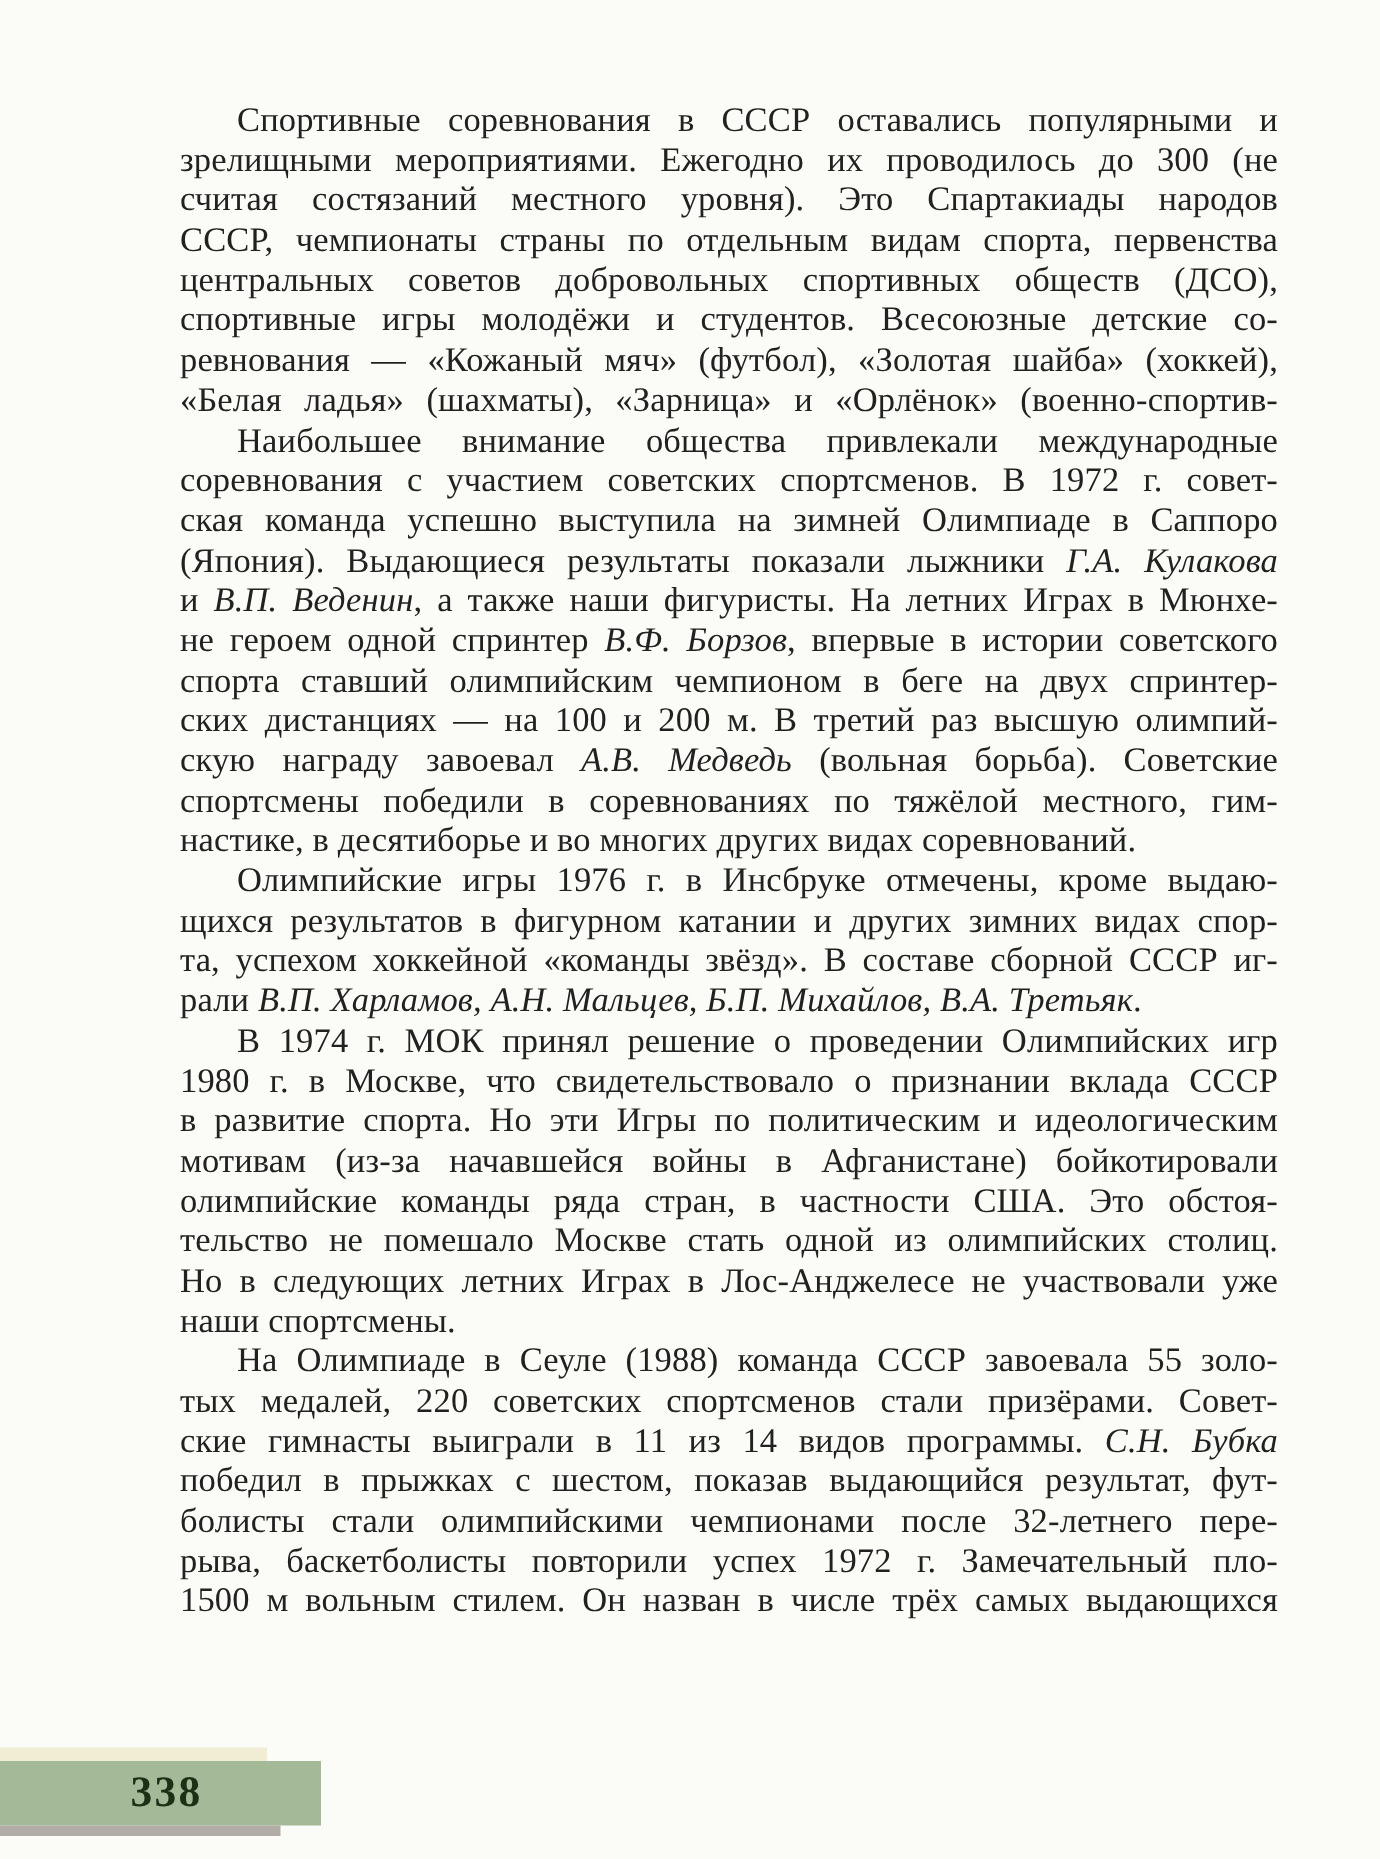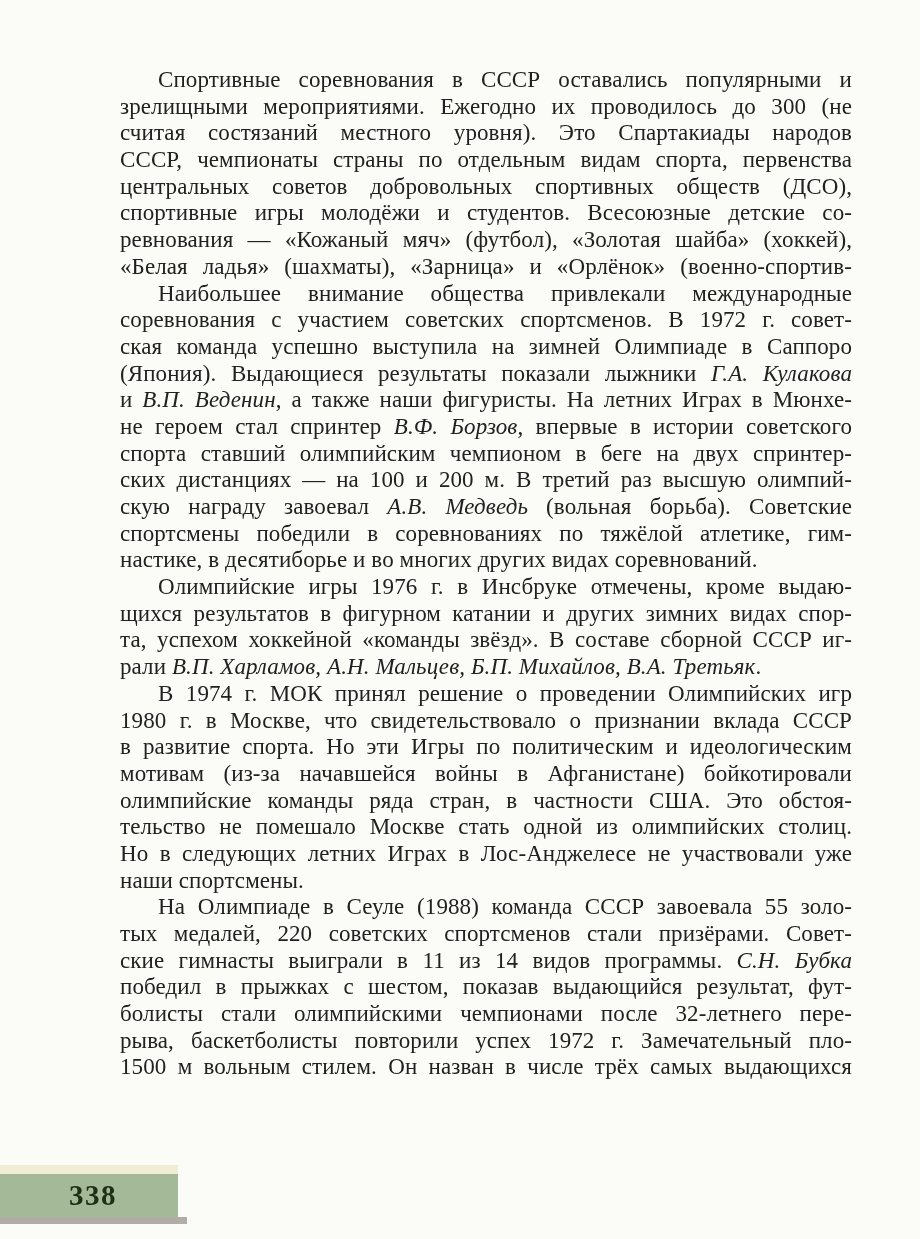--- a/index.html
+++ b/index.html
@@ -44,21 +44,21 @@
   .page-band-wrap{
     position:absolute;
     left:0;top:1165px;
     width:187px;
   }
   .band-cream{
     width:178px;height:9px;
     background:var(--band-cream);
   }
   .band-green{
-    width:178px;height:43px;
+    width:214px;height:43px;
     background:var(--band-green);
     display:flex;align-items:center;justify-content:center;
   }
   .band-shadow{
     width:187px;height:7px;
     background:var(--band-shadow);
   }
   .band-number{
     font-size:29px;
     font-weight:bold;
@@ -82,25 +82,25 @@
         <div class="line"><span>спортивные игры молодёжи и студентов. Всесоюзные детские со-</span></div>
         <div class="line"><span>ревнования — «Кожаный мяч» (футбол), «Золотая шайба» (хоккей),</span></div>
         <div class="line"><span>«Белая ладья» (шахматы), «Зарница» и «Орлёнок» (военно-спортив-</span></div>
       </div>
       <div class="paragraph">
         <div class="line first"><span>Наибольшее внимание общества привлекали международные</span></div>
         <div class="line"><span>соревнования с участием советских спортсменов. В 1972 г. совет-</span></div>
         <div class="line"><span>ская команда успешно выступила на зимней Олимпиаде в Саппоро</span></div>
         <div class="line"><span>(Япония). Выдающиеся результаты показали лыжники </span><em>Г.А. Кулакова</em></div>
         <div class="line"><span>и </span><em>В.П. Веденин</em><span>, а также наши фигуристы. На летних Играх в Мюнхе-</span></div>
-        <div class="line"><span>не героем стал спринтер </span><em>В.Ф. Борзов</em><span>, впервые в истории советского</span></div>
+        <div class="line"><span>не героем одной спринтер </span><em>В.Ф. Борзов</em><span>, впервые в истории советского</span></div>
         <div class="line"><span>спорта ставший олимпийским чемпионом в беге на двух спринтер-</span></div>
         <div class="line"><span>ских дистанциях — на 100 и 200 м. В третий раз высшую олимпий-</span></div>
         <div class="line"><span>скую награду завоевал </span><em>А.В. Медведь</em><span> (вольная борьба). Советские</span></div>
-        <div class="line"><span>спортсмены победили в соревнованиях по тяжёлой атлетике, гим-</span></div>
+        <div class="line"><span>спортсмены победили в соревнованиях по тяжёлой местного, гим-</span></div>
         <div class="line last"><span>настике, в десятиборье и во многих других видах соревнований.</span></div>
       </div>
       <div class="paragraph">
         <div class="line first"><span>Олимпийские игры 1976 г. в Инсбруке отмечены, кроме выдаю-</span></div>
         <div class="line"><span>щихся результатов в фигурном катании и других зимних видах спор-</span></div>
         <div class="line"><span>та, успехом хоккейной «команды звёзд». В составе сборной СССР иг-</span></div>
         <div class="line last"><span>рали </span><em>В.П. Харламов, А.Н. Мальцев, Б.П. Михайлов, В.А. Третьяк</em><span>.</span></div>
       </div>
       <div class="paragraph">
         <div class="line first"><span>В 1974 г. МОК принял решение о проведении Олимпийских игр</span></div>

